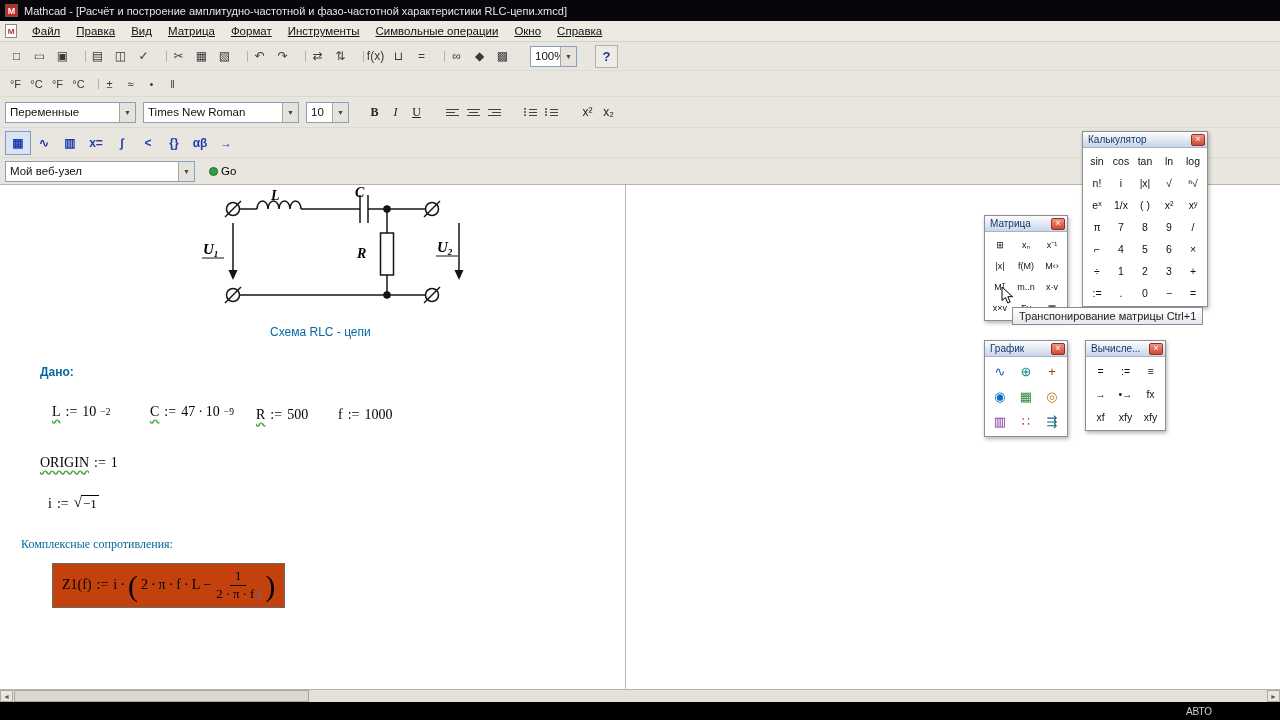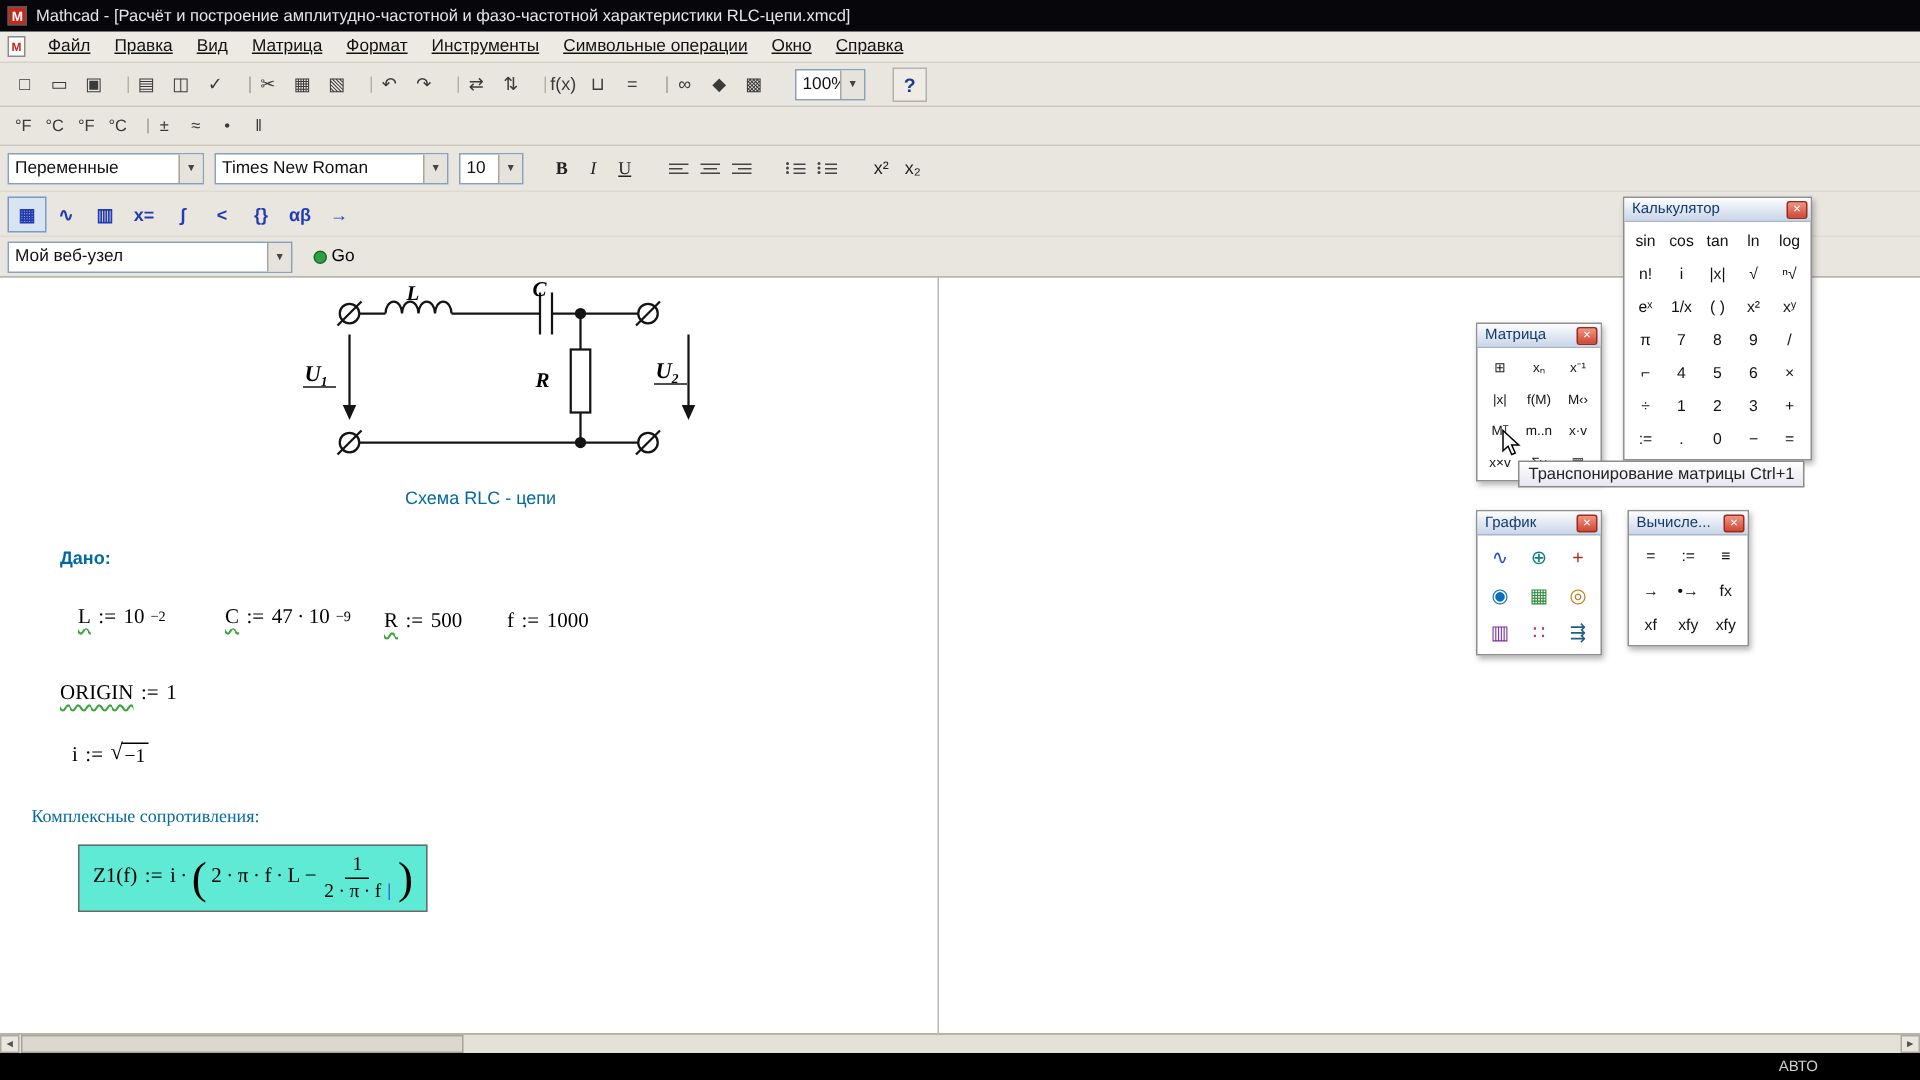--- a/index.html
+++ b/index.html
@@ -58,21 +58,21 @@
 .worksheet{position:absolute;left:0;top:185px;width:1280px;height:504px;background:#fff;}
 .page-line{position:absolute;left:625px;top:0;width:1px;height:504px;background:#b8b8b8;}
 .region{position:absolute;font-family:"Liberation Serif",serif;font-size:14px;color:#000;display:flex;align-items:center;gap:3px;white-space:nowrap;}
 .text-region{position:absolute;font-family:"Liberation Sans",sans-serif;font-size:12px;color:#0369a1;white-space:nowrap;}
 .op{margin:0 2px;}
 sup{font-size:9.5px;margin-left:1px;}
 .wavy{text-decoration-line:underline;text-decoration-style:wavy;text-decoration-color:#3aa53a;text-underline-offset:3px;}
 .sqrt{display:inline-flex;align-items:flex-start;}
 .sqrt-sign{font-size:15px;line-height:1;}
 .radicand{border-top:1px solid #000;padding:0 2px;font-size:13px;margin-left:-1px;}
-.z1-box{border:1px solid #6a6a6a;padding:5px 9px;background:#5eead4;}
+.z1-box{border:1px solid #6a6a6a;padding:5px 9px;background:#c2410c;}
 .frac{display:inline-flex;flex-direction:column;align-items:center;font-size:13px;line-height:1.15;margin:0 2px;}
 .frac .num{border-bottom:1px solid #000;padding:0 5px 1px;}
 .frac .den{padding-top:1px;display:flex;gap:3px;align-items:center;}
 .bigp{font-size:30px;font-weight:300;line-height:0.85;font-family:"Liberation Serif",serif;}
 .caret{display:inline-block;width:1px;height:11px;background:#3b6fd4;margin-left:2px;}
 .circuit{position:absolute;left:197px;top:2px;width:270px;height:130px;}
 
 
 .palette{position:absolute;background:#ffffff;border:1px solid #8f8f8f;box-shadow:1px 2px 4px rgba(0,0,0,.3);z-index:40;}
 .p-title{height:16px;background:linear-gradient(#fdfdfd,#c9d5e9);border-bottom:1px solid #a8b4c8;display:flex;align-items:center;justify-content:space-between;font-size:10px;color:#123a6d;padding:0 2px 0 5px;}

